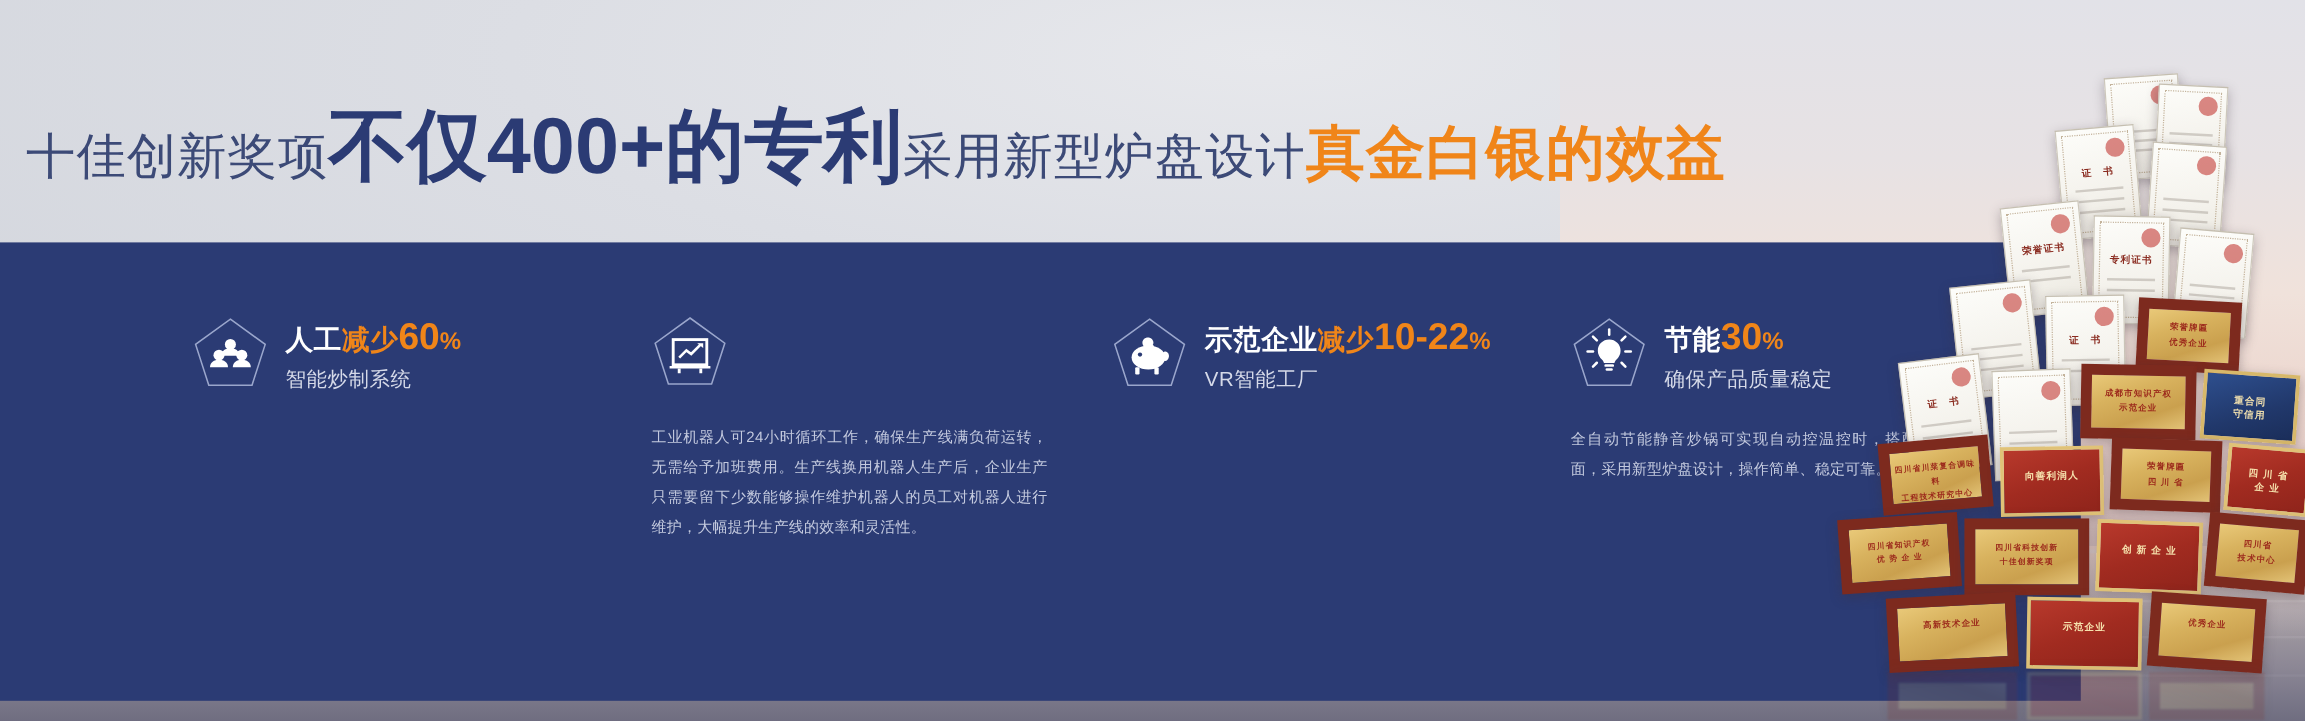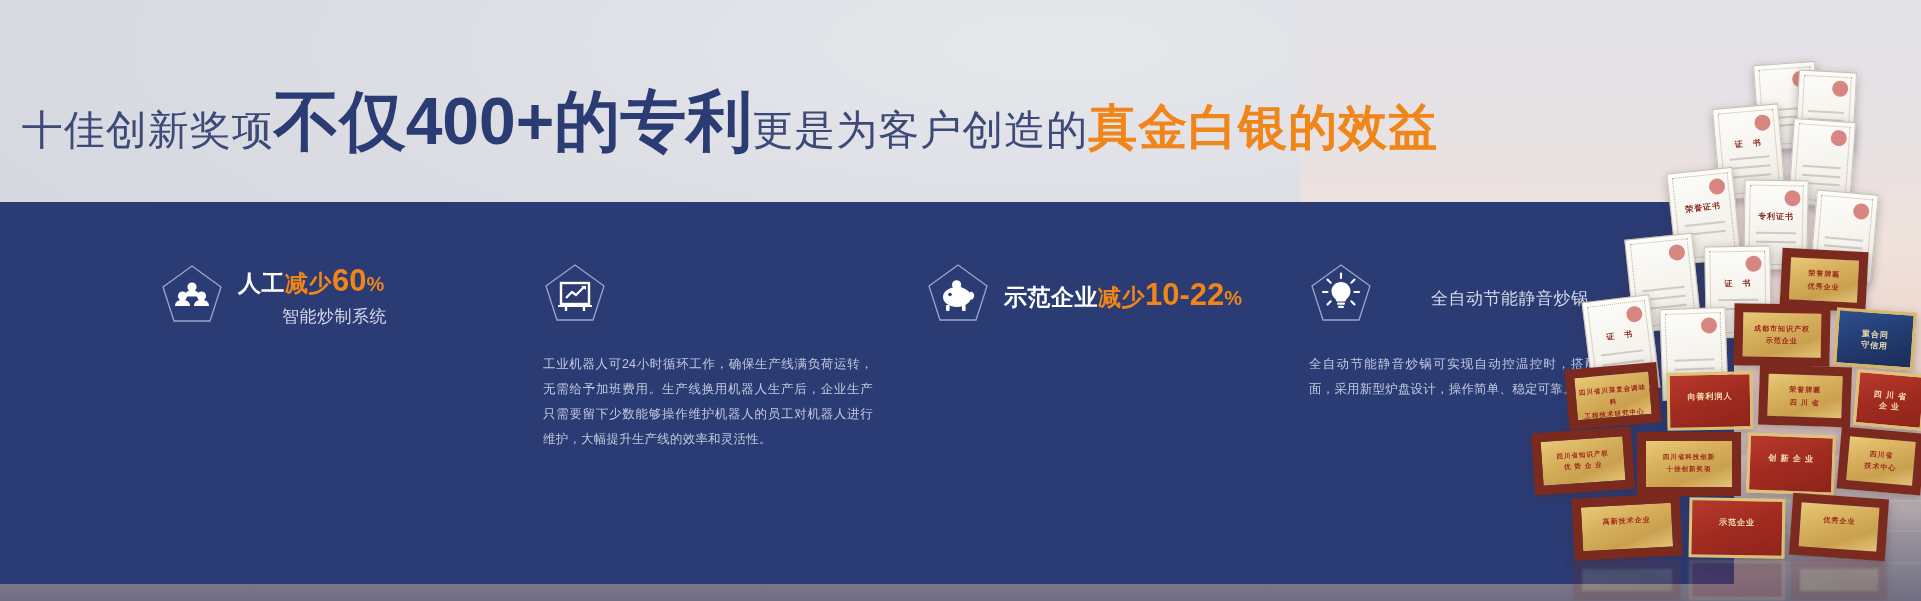--- a/index.html
+++ b/index.html
@@ -101,21 +101,21 @@
     letter-spacing:0;
   }
   .feat-title .pct{
     color:#f08519; font-size:20px; font-weight:bold;
   }
   .feat-title .orange{
     color:#f08519;
   }
   .feat-sub{
     font-size:17px; color:#d5d9e8; margin-top:7px; font-weight:400;
-    letter-spacing:.5px; white-space:nowrap;margin-left:44px;
+    letter-spacing:.5px; white-space:nowrap;
   }
   .feat-body{
     margin-top:26px;
     font-size:12.5px; line-height:2.0; color:#c3c9de;
     letter-spacing:.2px; text-align:justify;
     width:330px;
   }
 
   
   .certs{
@@ -184,21 +184,21 @@
 <div class="bg-sky"></div>
 <div class="bg-sky-warm"></div>
 <div class="bg-water"></div>
 <div class="bg-water-glow"></div>
 <div class="bg-horizon"></div>
 <div class="bg-streak" style="top:500px;"></div>
 <div class="bg-streak" style="top:530px;opacity:.6;"></div>
 <div class="bg-streak" style="top:562px;opacity:.4;"></div>
 
 <div class="headline">
-  <span class="hl-normal">十佳创新奖项</span><span class="hl-strong">不仅400+的专利</span><span class="hl-normal">更是为客户创造的</span><span class="hl-accent">真金白银的效益</span>
+  <span class="hl-normal">十佳创新奖项</span><span class="hl-strong">不仅400+的专利</span><span class="hl-normal">采用新型炉盘设计</span><span class="hl-accent">真金白银的效益</span>
 </div>
 
 <div class="panel">
   <div class="panel-inner">
 
     <div class="feature">
       <div class="feat-head">
         <div class="penta">
           <svg width="64" height="64" viewBox="0 0 64 64">
             <polygon points="32,3 61,24 50,58 14,58 3,24" fill="none" stroke="#9aa6cc" stroke-width="1.3"></polygon>
@@ -249,20 +249,21 @@
               <rect x="20" y="43" width="3.6" height="6" rx="1"></rect>
               <rect x="36" y="43" width="3.6" height="6" rx="1"></rect>
               <circle cx="24" cy="32.5" r="1.8" fill="#2b3b74"></circle>
               <path d="M26 22.5c0-2.4 2.1-4.3 4.6-4.3s4.6 1.9 4.6 4.3c0 1.2-.5 2.2-1.3 3l-6.5.4c-.9-.8-1.4-2-1.4-3.4z"></path>
               <rect x="27.5" y="24.5" width="8" height="2.4" rx="1"></rect>
             </g>
           </svg>
         </div>
         <div class="feat-text">
           <div class="feat-title"><span>示范企业</span><span class="orange">减少</span><span class="num">10-22</span><span class="pct">%</span></div>
+          <div class="feat-sub">VR智能工厂</div>
         </div>
       </div>
     </div>
 
     <div class="feature">
       <div class="feat-head">
         <div class="penta">
           <svg width="64" height="64" viewBox="0 0 64 64">
             <polygon points="32,3 61,24 50,58 14,58 3,24" fill="none" stroke="#9aa6cc" stroke-width="1.3"></polygon>
             <g fill="#ffffff">
@@ -275,21 +276,22 @@
               <line x1="18.5" y1="17.5" x2="21.7" y2="20.7"></line>
               <line x1="45.5" y1="17.5" x2="42.3" y2="20.7"></line>
               <line x1="14" y1="30" x2="18.5" y2="30"></line>
               <line x1="50" y1="30" x2="45.5" y2="30"></line>
               <line x1="18.5" y1="42.5" x2="21.7" y2="39.3"></line>
               <line x1="45.5" y1="42.5" x2="42.3" y2="39.3"></line>
             </g>
           </svg>
         </div>
         <div class="feat-text">
-          <div class="feat-sub">全自动节能静音炒锅</div>
+          <div class="feat-title"><span>节能</span><span class="orange"></span><span class="num">30</span><span class="pct">%</span></div>
+          <div class="feat-sub">确保产品质量稳定</div>
         </div>
       </div>
       <div class="feat-body">全自动节能静音炒锅可实现自动控温控时，搭配人机界面，采用新型炉盘设计，操作简单、稳定可靠。</div>
     </div>
 
   </div>
 </div>
 
 <div class="certs">
 

